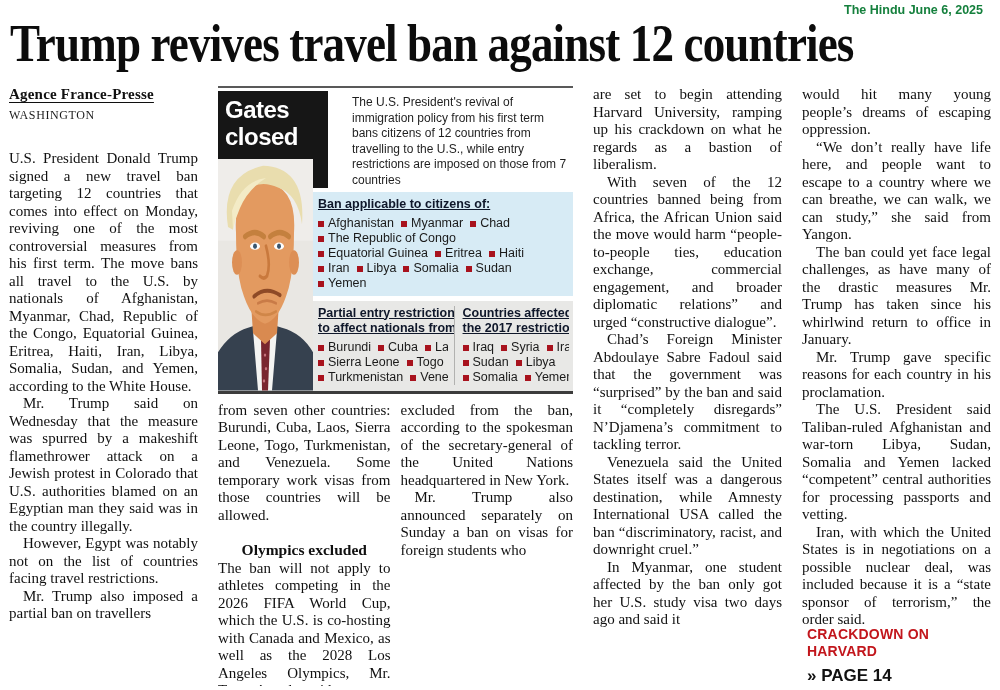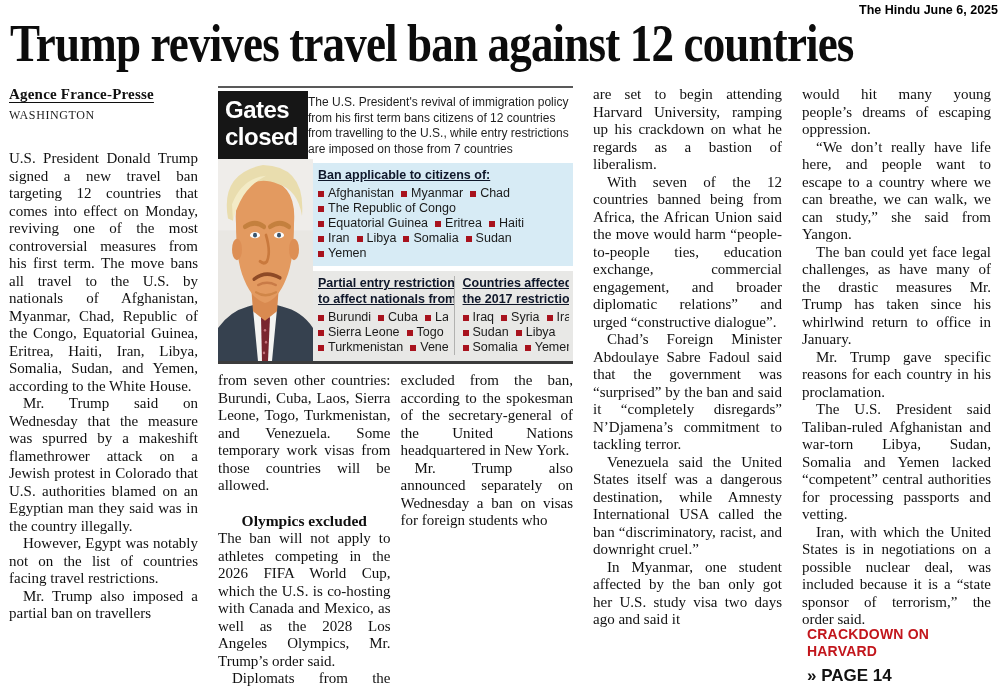--- a/index.html
+++ b/index.html
@@ -2,23 +2,23 @@
 <html lang="en"><head>
 <meta charset="utf-8">
 <style>
   html,body { margin:0; padding:0; background:#888; }
   .page {
     position:relative; width:1000px; height:690px; background:#ffffff;
     overflow:hidden; font-family:"Liberation Serif", serif; color:#101010;
     margin:0 auto;
   }
   .date {
-    position:absolute; top:3px; right:2px;
+    position:absolute; top:3px; right:17px;
     font-family:"Liberation Sans", sans-serif; font-weight:700;
-    font-size:12.5px; color:#000000;margin-left:41px;
+    font-size:12.5px; color:#15803d;margin-left:41px;
   }
   h1.headline {
     margin:17px 8px 0 10px; font-size:53px; font-weight:700; line-height:1;
     letter-spacing:-1px; white-space:nowrap; transform:scaleX(.85);
     transform-origin:left center; color:#0c0c0c;
   }
   .body-row {
     display:flex; gap:20px; padding:0 9px; margin-top:16px;
     height:600px; overflow:hidden;
   }
@@ -49,25 +49,25 @@
     font-size:17px; color:#111; margin-top:6px;
   }
 
   
   .ig {
     position:relative; border-top:2px solid #595959; border-bottom:3px solid #3c3c3c;
     margin-bottom:8px; font-family:"Liberation Sans", sans-serif; text-align:left;
   }
   .ig-header { display:flex; margin:3px 0 4px; }
   .ig-title {
-    width:90px; box-sizing:border-box; background:#161616; color:#fff;
+    width:110px; box-sizing:border-box; background:#161616; color:#fff;
     font-size:24px; font-weight:600; line-height:1.12; padding:6px 4px 8px 7px;
     letter-spacing:-.5px;
   }
-  .ig-desc { flex:1; font-size:12px; line-height:15.5px; color:#1f1f1f; padding:4px 2px 0 0; }
+  .ig-desc { flex:1; font-size:12px; line-height:15.5px; color:#1f1f1f; padding:4px 2px 0 24px; }
   .ig-photo { position:absolute; left:0; top:71px; bottom:0; width:95px; z-index:2; }
   .ig-photo svg { width:100%; height:100%; display:block; }
   .ig-blue { background:#d7ebf5; padding:5px 6px 5px 100px; margin-bottom:5px; }
   .ig-gray { background:#e8e8e6; padding:5px 4px 6px 100px; display:flex; }
   .ig-h { font-weight:700; font-size:12.5px; line-height:15.5px; color:#0f172a;text-decoration:underline; }
   .ig-h .hline { white-space:nowrap; }
   .ig-list { font-size:12.5px; line-height:15px; padding-top:3px; color:#1a1a1a; }
   .chip { white-space:nowrap; margin-right:7px; }
   .sq { display:inline-block; width:6px; height:6px; background:#a8121d; margin-right:4px; }
   .chipline { white-space:nowrap; overflow:hidden; }
@@ -185,21 +185,21 @@
           <div class="subhead">Olympics excluded</div>
           <div class="paras">
               <p>The ban will not apply to athletes competing in the 2026 FIFA World Cup, which the U.S. is co-hosting with Canada and Mexico, as well as the 2028 Los Angeles Olympics, Mr. Trump’s order said.</p>
               <p>Diplomats from the targeted countries will also be</p>
             </div>
         </div>
 
         <div class="col">
           <div class="paras">
               <p>excluded from the ban, according to the spokesman of the secretary-general of the United Nations headquartered in New York.</p>
-              <p>Mr. Trump also announced separately on Wednesday a ban on visas for foreign students who</p>
+              <p>Mr. Trump also announced separately on Sunday a ban on visas for foreign students who</p>
             </div>
         </div>
       </div>
     </div>
 
     <div class="col">
       <div class="paras">
           <p>are set to begin attending Harvard University, ramping up his crackdown on what he regards as a bastion of liberalism.</p>
           <p>With seven of the 12 countries banned being from Africa, the African Union said the move would harm “people-to-people ties, education exchange, commercial engagement, and broader diplomatic relations” and urged “constructive dialogue”.</p>
           <p>Chad’s Foreign Minister Abdoulaye Sabre Fadoul said that the government was “surprised” by the ban and said it “completely disregards” N’Djamena’s commitment to tackling terror.</p>

